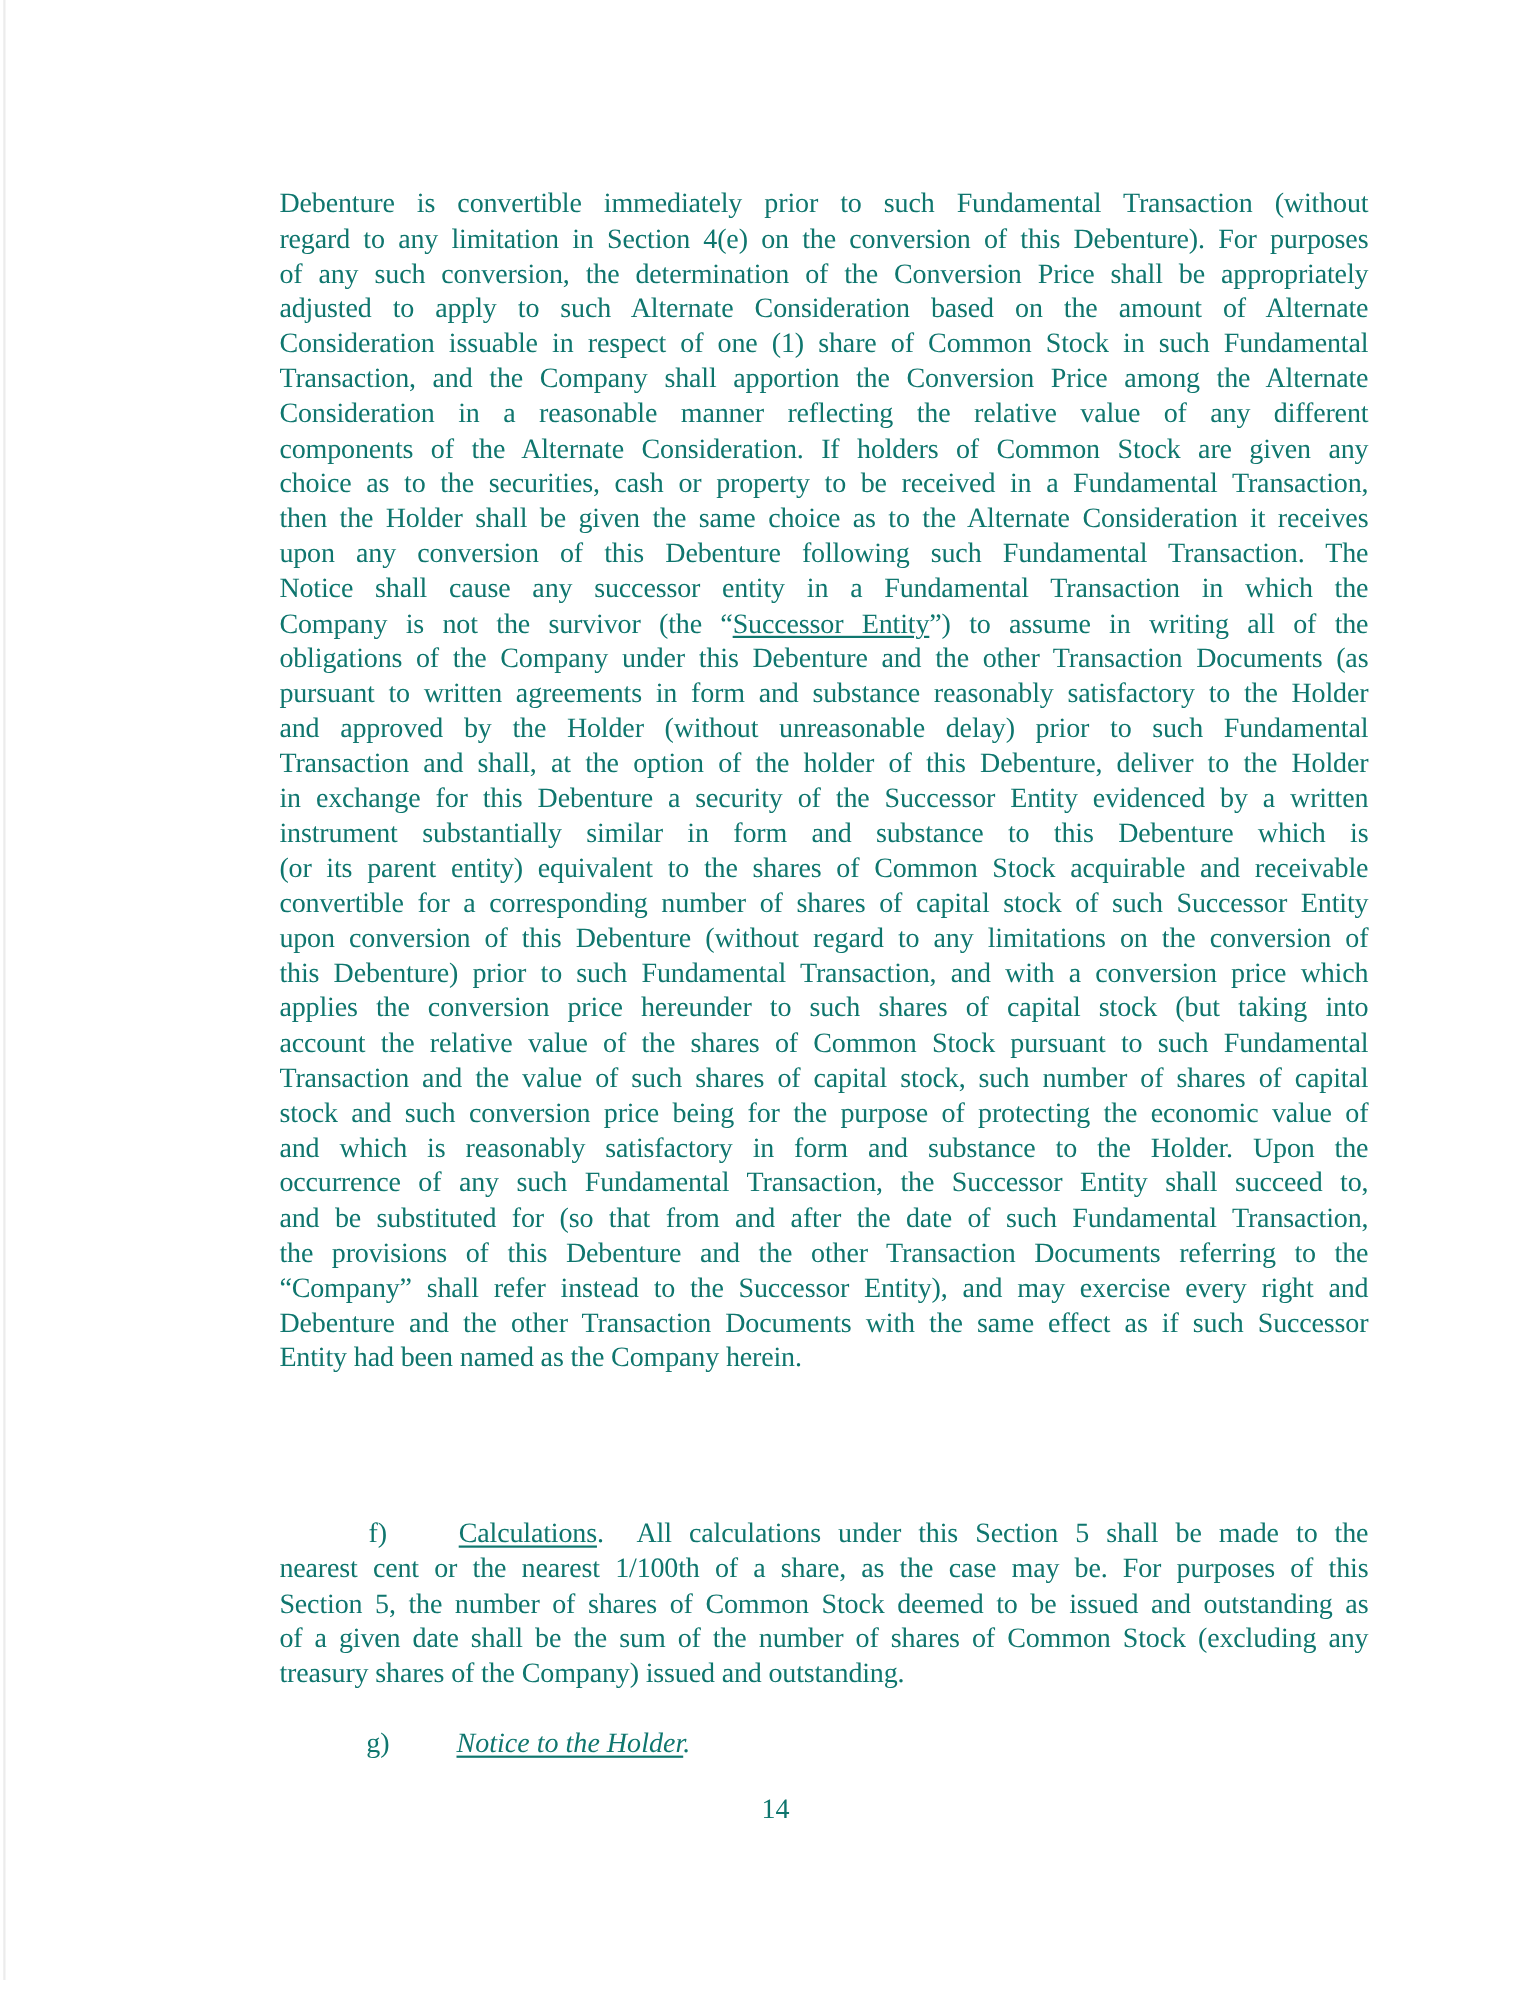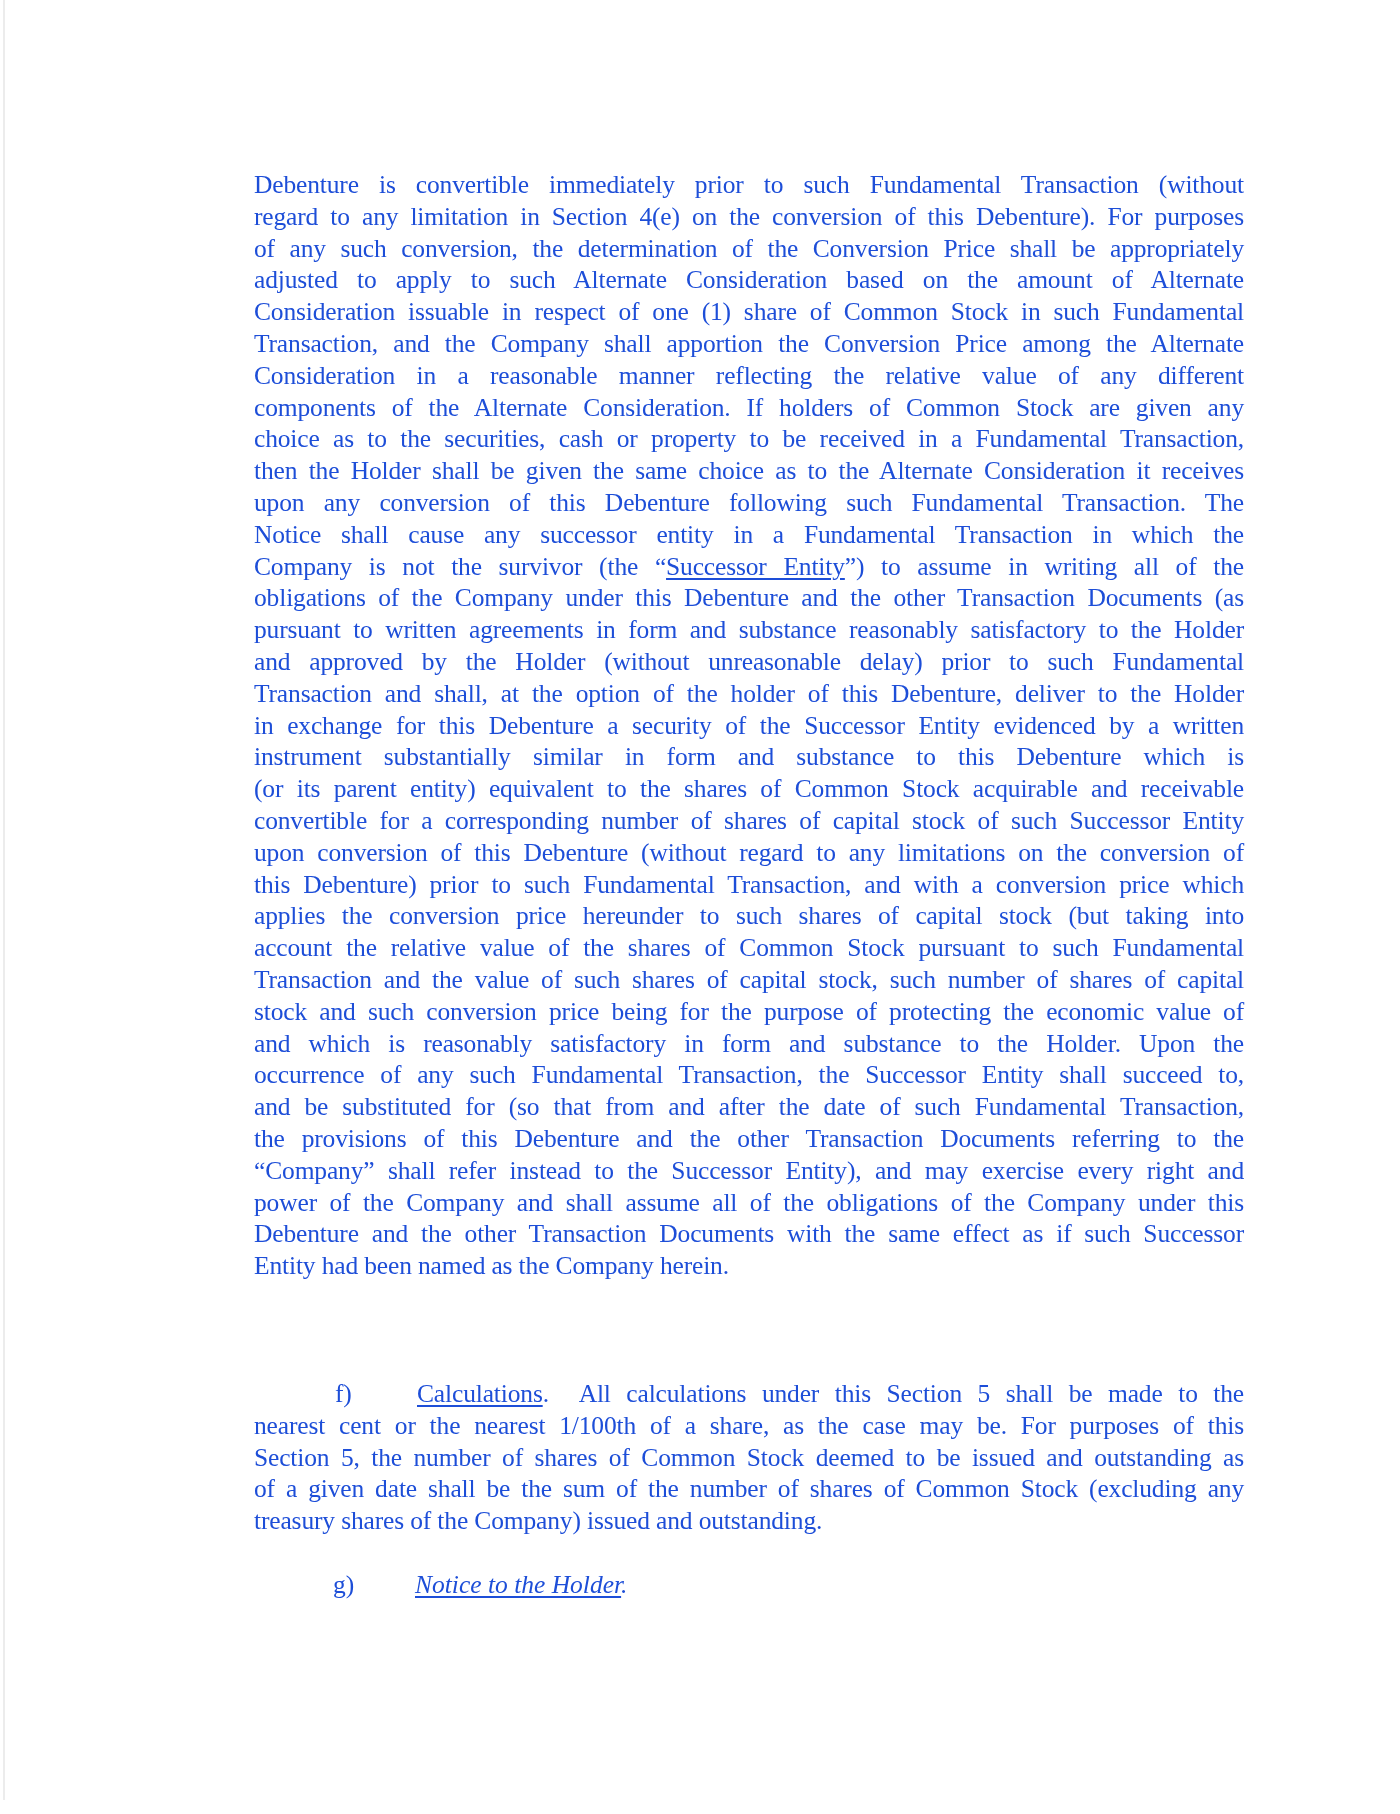--- a/index.html
+++ b/index.html
@@ -1,21 +1,21 @@
 <!DOCTYPE html>
 <html><head>
 <meta charset="utf-8">
 <style>
   html, body { margin: 0; padding: 0; background: #ffffff; }
   body { width: 1400px; height: 1814px; position: relative; overflow: hidden; }
   .page-edge { position: absolute; left: 3px; top: 0; width: 2px; height: 1800px; background: #ececec; }
   .page {
     position: absolute; left: 0; top: 0; width: 1400px; height: 1814px;
     font-family: "Liberation Serif", "DejaVu Serif", serif;
-    color: #1d4ed8;
+    color: #0f766e;
   }
   .block { position: absolute; left: 254px; width: 990px; }
   .line {
     display: block; height: 31.8px; line-height: 31.8px;
     font-size: 25.5px; white-space: nowrap;
     text-align: justify; text-align-last: justify;
     letter-spacing: -0.15px;
   }
   .line.last { text-align-last: left; }
   .u { text-decoration: underline; text-decoration-thickness: 1.5px; text-underline-offset: 3px; }
@@ -59,33 +59,33 @@
     <span class="line">this Debenture) prior to such Fundamental Transaction, and with a conversion price which</span>
     <span class="line">applies the conversion price hereunder to such shares of capital stock (but taking into</span>
     <span class="line">account the relative value of the shares of Common Stock pursuant to such Fundamental</span>
     <span class="line">Transaction and the value of such shares of capital stock, such number of shares of capital</span>
     <span class="line">stock and such conversion price being for the purpose of protecting the economic value of</span>
     <span class="line">and which is reasonably satisfactory in form and substance to the Holder. Upon the</span>
     <span class="line">occurrence of any such Fundamental Transaction, the Successor Entity shall succeed to,</span>
     <span class="line">and be substituted for (so that from and after the date of such Fundamental Transaction,</span>
     <span class="line">the provisions of this Debenture and the other Transaction Documents referring to the</span>
     <span class="line">“Company” shall refer instead to the Successor Entity), and may exercise every right and</span>
-    <span class="line">power of the Company and shall assume all of the obligations of the Company under this</span>
     <span class="line">Debenture and the other Transaction Documents with the same effect as if such Successor</span>
     <span class="line last">Entity had been named as the Company herein.</span>
   </div>
 
   <div class="block p2">
     <span class="line first-line" style="padding-left:163px; box-sizing:border-box; width:990px;">
       <span class="item-marker" style="left:81px;">f)</span><span class="u">Calculations</span><span>.</span><span style="white-space:pre;">  All calculations under this Section 5 shall be made to the</span>
     </span>
     <span class="line">nearest cent or the nearest 1/100th of a share, as the case may be.  For purposes of this</span>
     <span class="line">Section 5, the number of shares of Common Stock deemed to be issued and outstanding as</span>
     <span class="line">of a given date shall be the sum of the number of shares of Common Stock (excluding any</span>
     <span class="line last">treasury shares of the Company) issued and outstanding.</span>
   </div>
 
   <div class="heading-row">
     <span style="position:absolute; left:333px;">g)</span>
     <span style="position:absolute; left:415px;font-style:italic;"><span class="u">Notice to the Holder</span><span>.</span></span>
   </div>
 
+  <div class="page-num">14</div>
 </div>
 
 </body></html>

